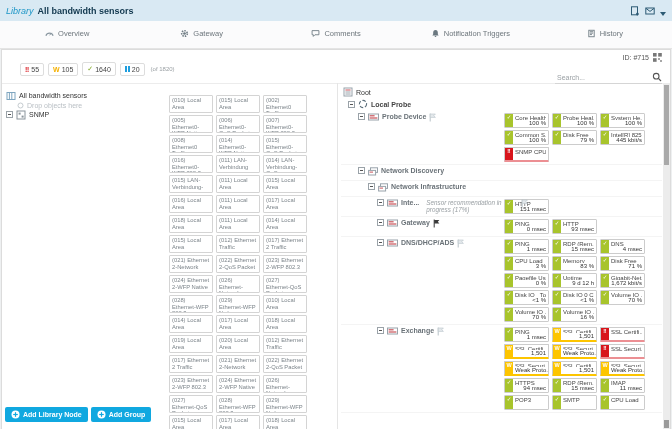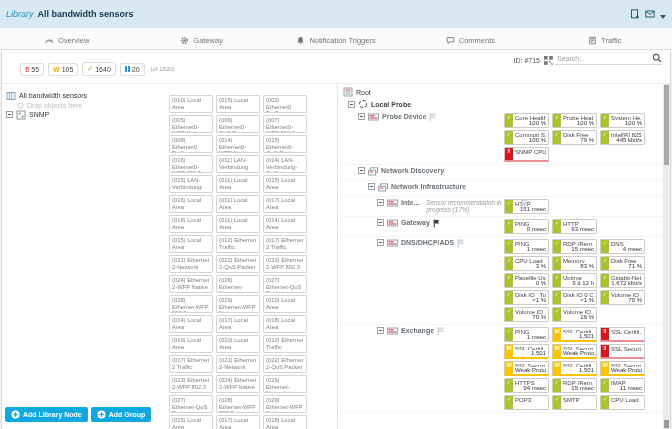--- a/index.html
+++ b/index.html
@@ -2,42 +2,42 @@
 <html><head>
 <meta charset="utf-8">
 <style>
   html,body{margin:0;padding:0}
   body{
     width:672px;height:429px;overflow:hidden;position:relative;
     background:#eef0f1;font-family:"Liberation Sans","DejaVu Sans",sans-serif;
     color:#333;-webkit-font-smoothing:antialiased;
   }
   
-  .hdr{height:28px;background:#d9e9f3;display:flex;align-items:center;padding:0 6px;}
+  .hdr{height:21px;background:#d9e9f3;display:flex;align-items:center;padding:0 6px;}
   .hdr .app{font-style:italic;color:#1b95c6;font-size:9px;margin-right:4px;}
   .hdr .ttl{color:#12384f;font-weight:bold;font-size:9px;}
   .hdr .sp{flex:1}
   .hdr .hicons{display:flex;align-items:center;gap:5px}
   .caret{width:0;height:0;border-left:3px solid transparent;border-right:3px solid transparent;border-top:4px solid #2c5a74;display:inline-block}
   
   .tabs{height:27px;background:#fbfbfc;display:flex;border-bottom:1px solid #e4e4e4;}
   .tab{flex:1;display:flex;align-items:center;justify-content:center;gap:4px;font-size:7.5px;color:#6d767c;cursor:pointer;border-bottom:2px solid transparent;box-sizing:border-box}
   .tab.active{color:#3a3a3a;border-bottom:2px solid #1ca9dd;font-weight:bold}
   
   .card{position:absolute;top:49px;left:1px;right:1px;bottom:0;background:#fff;border:1px solid #dcdcdc;border-bottom:none;box-sizing:border-box}
   
   .tbar{height:33px;position:relative;border-bottom:1px solid #ececec}
   .counts{position:absolute;left:18px;bottom:7px;display:flex;align-items:center;gap:4px}
   .cbadge{background:#fff;border:1px solid #ddd;border-radius:2px;padding:2px 4px;font-size:7px;display:flex;align-items:center;gap:2px;color:#444}
   .cbadge .g{font-weight:bold;font-size:7px}
   .g-error{color:#d8151c}.g-warning{color:#f5b000}.g-ok{color:#7fa71f}
   .bars{display:inline-flex;gap:1px;align-items:center}
   .bars i{display:block;width:2px;height:6px;background:#1f9ede}
   .oftotal{font-size:6px;color:#9aa0a4;margin-left:2px}
-  .tr-right{position:absolute;right:8px;top:3px;display:flex;flex-direction:row;align-items:flex-end;gap:2px}
+  .tr-right{position:absolute;right:8px;top:3px;display:flex;flex-direction:column;align-items:flex-end;gap:10px}
   .idrow{display:flex;align-items:center;gap:4px;font-size:7px;color:#555}
   .searchrow{display:flex;align-items:center;gap:3px;border-bottom:1px solid #d5d5d5;padding-bottom:1px}
   .searchrow input{border:none;outline:none;width:90px;font-size:7px;color:#555;font-family:inherit;background:transparent}
   .searchrow input::placeholder{color:#9aa0a4}
   
   .panels{position:absolute;top:33px;left:0;right:0;bottom:0;display:flex}
   .lpanel{width:336px;border-right:1px solid #e5e5e5;position:relative;box-sizing:border-box;overflow:hidden}
   .rpanel{flex:1;position:relative;overflow:hidden;padding:4px 8px 0 3px;box-sizing:border-box}
   
   .ltree{position:absolute;left:4px;top:8px;font-size:7px}
@@ -116,44 +116,44 @@
         <svg width="9" height="9" viewBox="0 0 10 10">
           <circle cx="5" cy="5" r="3.1" fill="none" stroke="#707d85" stroke-width="1.8" stroke-dasharray="1.6 1.2"></circle>
           <circle cx="5" cy="5" r="1.5" fill="#707d85"></circle>
         </svg>
       </span>
       <span>Gateway</span>
     </div>
     <div class="tab">
       <span>
         <svg width="9" height="9" viewBox="0 0 10 10">
+          <path d="M1.2 1.8h7.6v4.6H4.4L2.6 8.2V6.4H1.2z" fill="none" stroke="#707d85"></path>
+        </svg>
+      </span>
+      <span>Comments</span>
+    </div>
+    <div class="tab">
+      <span>
+        <svg width="9" height="9" viewBox="0 0 10 10">
           <path d="M5 1.2c1.8 0 2.6 1.3 2.6 3v1.6l.9 1.4H1.5l.9-1.4V4.2c0-1.7.8-3 2.6-3z" fill="#6b7880"></path>
           <rect x="4.2" y="7.6" width="1.6" height="1.2" fill="#6b7880"></rect>
         </svg>
       </span>
       <span>Notification Triggers</span>
-    </div>
-    <div class="tab">
-      <span>
-        <svg width="9" height="9" viewBox="0 0 10 10">
-          <path d="M1.2 1.8h7.6v4.6H4.4L2.6 8.2V6.4H1.2z" fill="none" stroke="#707d85"></path>
-        </svg>
-      </span>
-      <span>Comments</span>
     </div>
     <div class="tab">
       <span>
         <svg width="9" height="9" viewBox="0 0 10 10">
           <rect x="2" y="1.4" width="6" height="7.2" fill="none" stroke="#707d85"></rect>
           <line x1="3.2" y1="3" x2="6.8" y2="3" stroke="#707d85"></line>
           <line x1="3.2" y1="4.6" x2="6.8" y2="4.6" stroke="#707d85"></line>
           <line x1="3.2" y1="6.2" x2="5.5" y2="6.2" stroke="#707d85"></line>
         </svg>
       </span>
-      <span>Traffic</span>
+      <span>History</span>
     </div>
   </div>
 
 <div class="card">
   <div class="tbar">
     <div class="counts" id="counts">
         <div class="cbadge">
           <span class="g g-error">‼</span>
           <span>55</span>
         </div>

